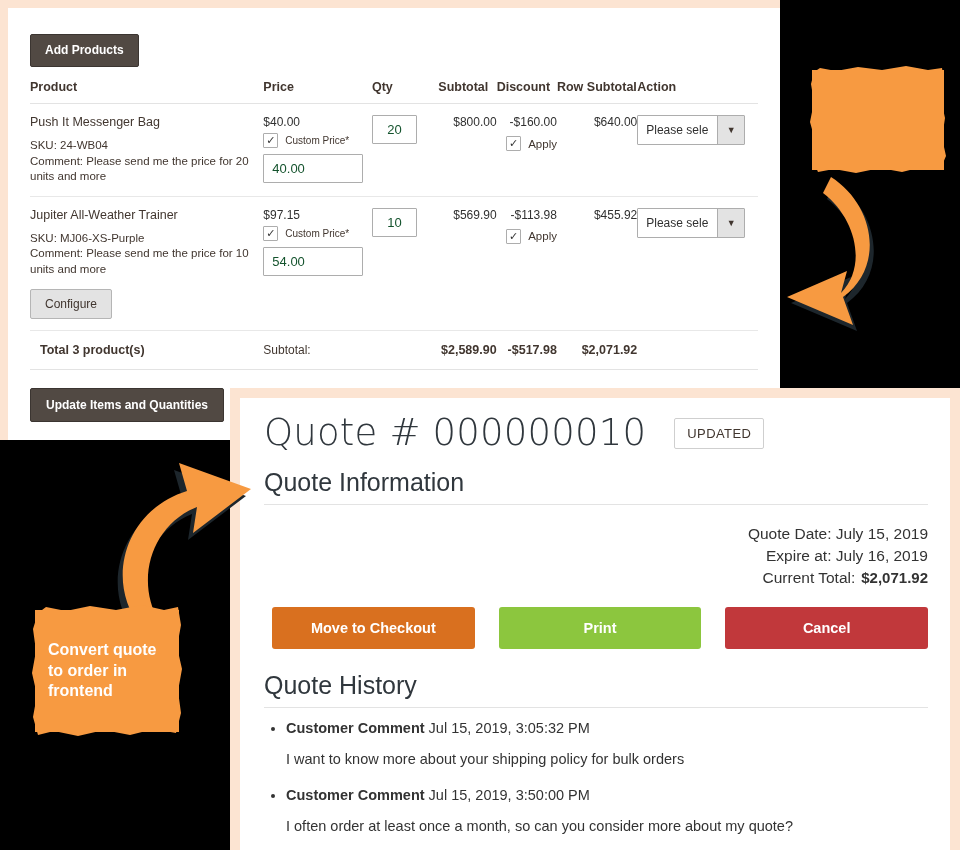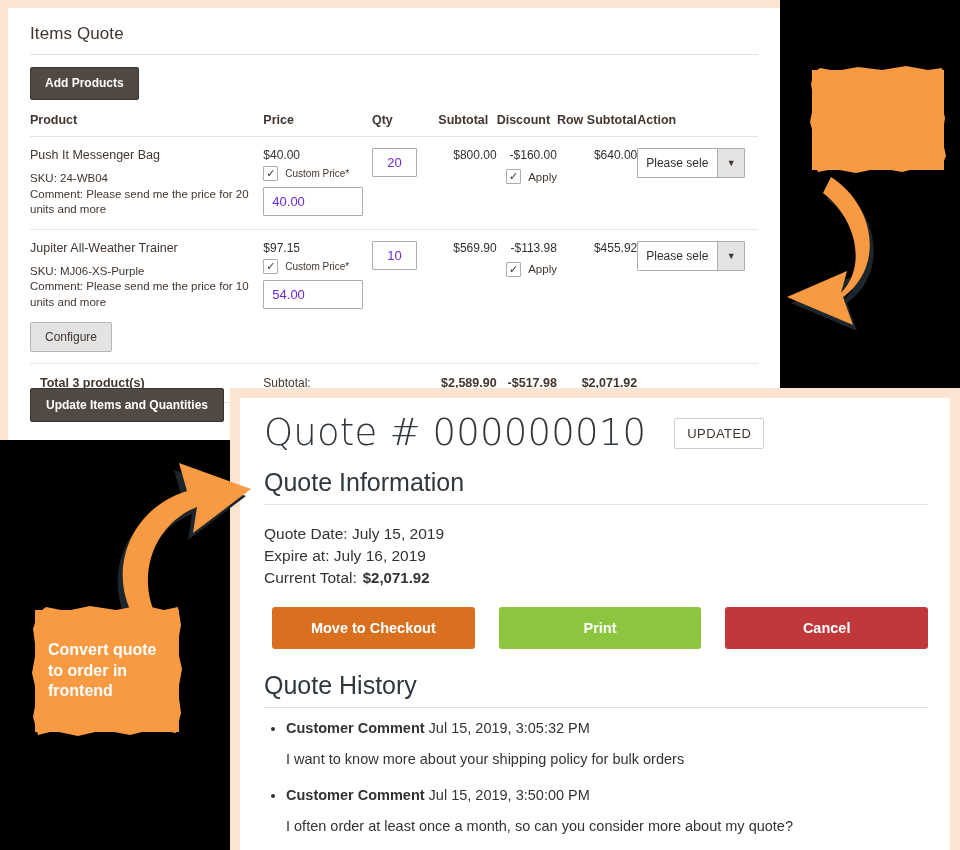--- a/index.html
+++ b/index.html
@@ -69,21 +69,21 @@
   .price-val{display:block;margin-bottom:4px;font-size:12px;}
   .cp-row{display:flex;align-items:center;gap:7px;margin-bottom:6px;}
   .chk{
     width:13px;height:13px;border:1px solid #adadad;background:#fff;border-radius:1px;
     display:inline-flex;align-items:center;justify-content:center;flex:none;
     font-size:11px;color:#333;line-height:1;
   }
   .cp-label{font-size:10px;color:#41362f;}
   .txtbox{
     border:1px solid #adadad;background:#fff;border-radius:1px;
-    font-size:13px;color:#6d28d9;font-family:"Liberation Sans",sans-serif;
+    font-size:13px;color:#14532d;font-family:"Liberation Sans",sans-serif;
     box-sizing:border-box;
   }
   .price-input{width:100px;height:29px;padding:13px 8px;}
   .qty-input{width:45px;height:29px;padding:4px 8px;text-align:center;}
   .val-num{font-size:12px;color:#303030;white-space:nowrap;}
   .apply-row{display:flex;align-items:center;gap:7px;margin-top:7px;justify-content:flex-end;}
   .apply-label{font-size:11.5px;color:#41362f;}
   .selwrap{
     display:inline-flex;border:1px solid #adadad;border-radius:1px;background:#fff;
     height:30px;width:108px;overflow:hidden;box-sizing:border-box;
@@ -124,21 +124,21 @@
   .q-title{font-size:37px;font-weight:300;color:#30373d;letter-spacing:.2px;line-height:1.05;
     font-family:"DejaVu Sans",sans-serif;}
   .q-badge{
     border:1px solid #cfcfcf;border-radius:2px;background:#fff;
     font-size:13px;color:#41362f;padding:7px 12px;letter-spacing:.4px;
   }
   .q-h2{
     font-size:25px;font-weight:400;color:#30373d;margin-top:15px;padding-bottom:7px;
     border-bottom:1px solid #e3e3e3;
   }
-  .q-info{margin-top:18px;font-size:15.5px;color:#333;line-height:1.42;}
+  .q-info{margin-top:18px;font-size:15.5px;color:#333;line-height:1.42;text-align:right;}
   .q-info .lbl{color:#333;}
   .q-total-val{font-weight:bold;font-size:15px;color:#333;margin-left:6px;}
   .q-actions{display:flex;gap:16px;margin-top:18px;}
   .q-btn{
     border-radius:3px;color:#fff;font-size:14.5px;font-weight:bold;
     display:flex;align-items:center;justify-content:center;
     height:42px;cursor:pointer;border:none;
     font-family:"Liberation Sans",sans-serif;
     margin-left:8px;
   }
@@ -170,21 +170,20 @@
   #arrow-frontend{left:75px;top:455px;width:200px;height:180px;}
 </style>
 </head>
 <body>
 
 <div class="stage">
 
   <div id="backend-panel">
     <div id="backend-inner">
 
-      <div class="items-title">Items Quote</div>
 
       <div class="add-products">Add Products</div>
 
       <table class="items">
         <thead>
           <tr>
             <th class="col-product">Product</th>
             <th class="col-price">Price</th>
             <th class="col-qty">Qty</th>
             <th class="col-subtotal">Subtotal</th>

